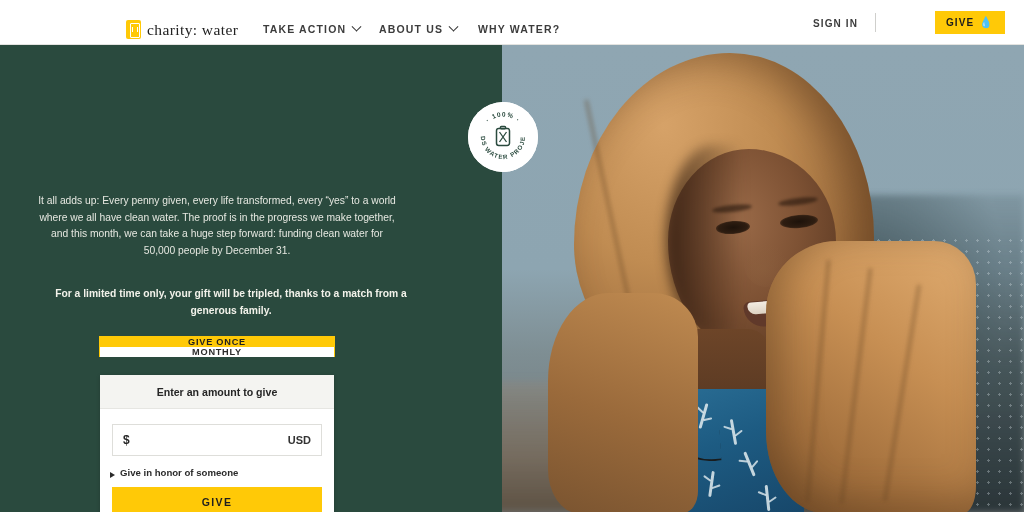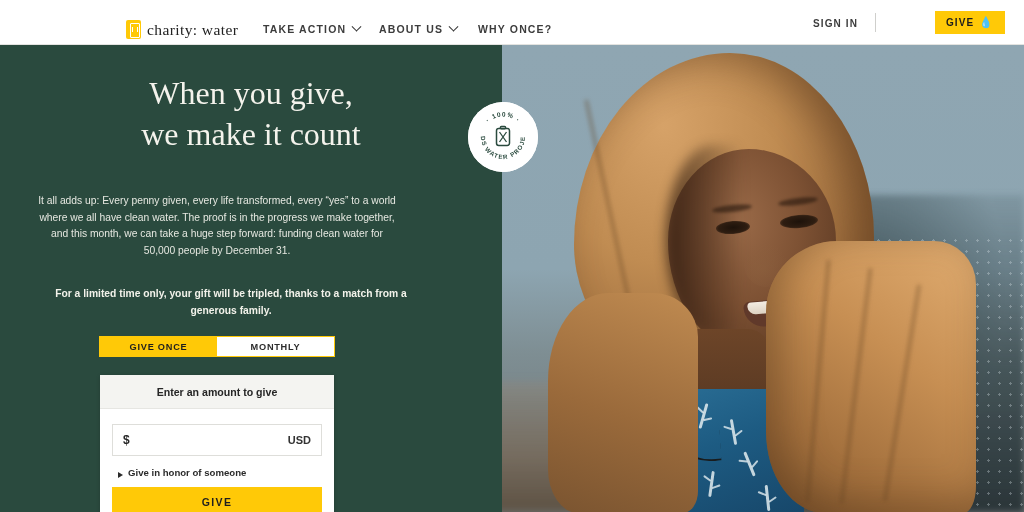--- a/index.html
+++ b/index.html
@@ -255,20 +255,21 @@
     display: inline-block; width: 10px; height: 10px; border-radius: 50%;
     background: #ffc907; color: #33312a; font-size: 7.5px; font-weight: 700;
     line-height: 10px; text-align: center; vertical-align: 1px; margin-left: 2px;
   }
 
   
   #toggle {
     position: absolute; left: 99px; top: 291px;
     width: 236px; height: 21px; display: flex;
     border: 1px solid #ffc907;
+    flex-direction: column;
   }
   .toggle-btn {
     flex: 1; display: flex; align-items: center; justify-content: center;
     font-size: 9.2px; font-weight: 700; letter-spacing: .75px;
     cursor: pointer; font-family: "Liberation Sans", sans-serif;
     border: none;
   }
   #toggle-once { background: #ffc907; color: #1f1f1f; }
   #toggle-monthly { background: #ffffff; color: #2c2c2c; }
 
@@ -292,21 +293,21 @@
     padding: 0 10px; cursor: text;
   }
   #amount-dollar { font-size: 12px; font-weight: 700; color: #262626; }
   #amount-input {
     flex: 1; border: none; outline: none; background: transparent;
     font-family: "Liberation Sans", sans-serif; font-size: 12px;
     color: #262626; text-align: right; padding-right: 6px; min-width: 10px;
   }
   #amount-currency { font-size: 11px; font-weight: 600; color: #333; }
   #honor-row {
-    margin: 11px 0 0 18px; display: flex; align-items: flex-end; gap: 5px;
+    margin: 11px 0 0 10px; display: flex; align-items: flex-end; gap: 5px;
     font-size: 9.6px; font-weight: 700; color: #2b2b2b; cursor: pointer;
   }
   .tri {
     width: 0; height: 0;
     border-left: 5px solid #2b2b2b;
     border-top: 3.5px solid transparent;
     border-bottom: 3.5px solid transparent;
   }
   #give-cta {
     margin: 9px 12px 0 12px; height: 30px; width: 210px;
@@ -328,21 +329,21 @@
 
     <div class="nav-item" id="nav-take-action">
       <span>TAKE ACTION</span>
       <span class="chev"></span>
     </div>
     <div class="nav-item" id="nav-about-us">
       <span>ABOUT US</span>
       <span class="chev"></span>
     </div>
     <div class="nav-item" id="nav-why-water">
-      <span>WHY ONCE?</span>
+      <span>WHY WATER?</span>
     </div>
 
     <div id="sign-in">SIGN IN</div>
     <div id="header-divider"></div>
     <button id="give-button">
       <span>GIVE</span>
       <span class="drop-glyph">💧</span>
     </button>
   </div>
 
@@ -404,24 +405,20 @@
           <textPath href="#arcBot" startOffset="50%" text-anchor="middle">FUNDS WATER PROJECTS</textPath>
         </text>
         <g stroke="#2a4a3e" stroke-width="1.5" fill="none">
           <rect x="28.5" y="26.5" width="13" height="17" rx="2.2"></rect>
           <path d="M31.5 30 L38.5 40 M38.5 30 L31.5 40" stroke-width="1.3"></path>
           <rect x="32.4" y="24.4" width="5.2" height="2.4" rx="1"></rect>
         </g>
       </svg>
     </div>
 
-    <h1 id="headline">
-      <span>When you give,</span><br>
-      <span>we make it count</span>
-    </h1>
 
     <p class="para" id="para1">It all adds up: Every penny given, every life transformed, every “yes” to a world where we all have clean water. The proof is in the progress we make together, and this month, we can take a huge step forward: funding clean water for 50,000 people by December 31.</p>
 
 
     <p class="para" id="para3">For a limited time only, your gift will be tripled, thanks to a match from a generous family.</p>
 
     <div id="toggle">
       <button class="toggle-btn" id="toggle-once">GIVE ONCE</button>
       <button class="toggle-btn" id="toggle-monthly">MONTHLY</button>
     </div>

